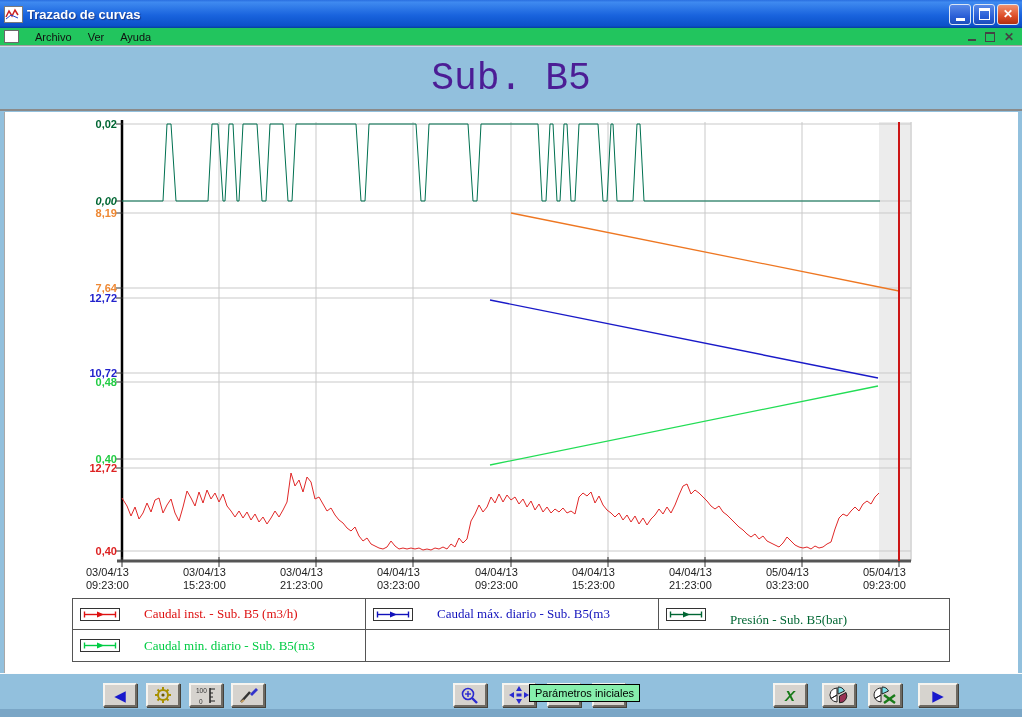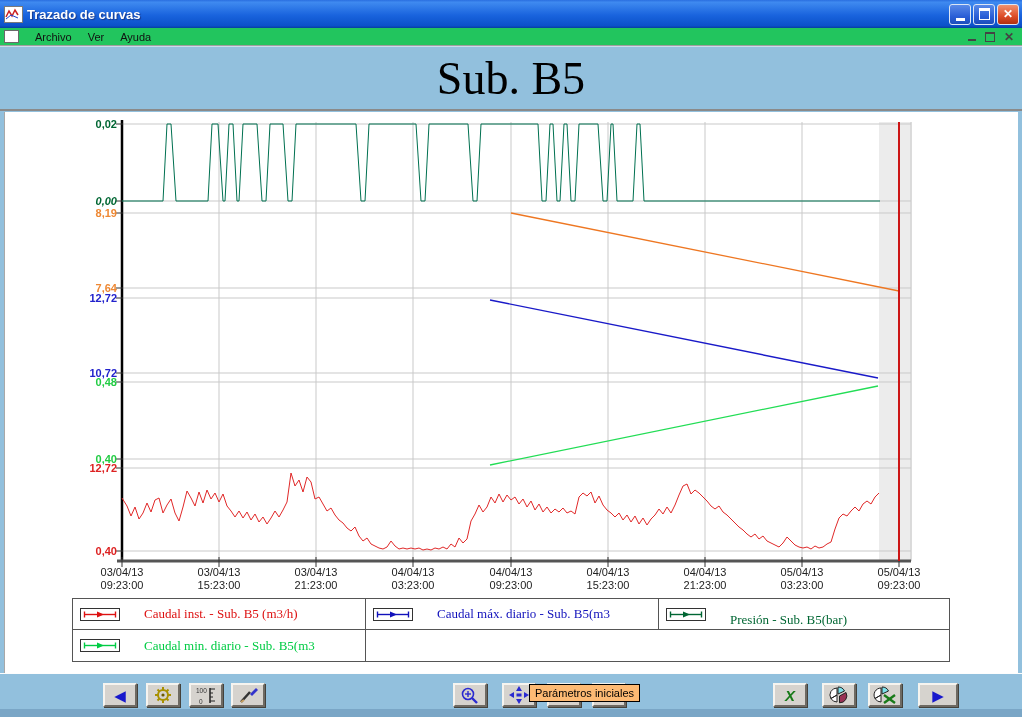--- a/index.html
+++ b/index.html
@@ -26,44 +26,44 @@
   .doc-icon{width:13px;height:11px;background:#fff;border:1px solid #6a6a6a;margin:0 8px 0 4px;}
   .menu-item{padding:1px 8px;}
   .mdi-btns{margin-left:auto;display:flex;align-items:center;gap:9px;padding-right:8px;}
   .mdi-min{width:8px;height:2px;background:#444;margin-top:7px;}
   .mdi-restore{width:8px;height:7px;border:1px solid #444;border-top:2px solid #444;}
   .mdi-close{color:#444;font-weight:bold;font-size:12px;line-height:10px;}
   
   .header{position:absolute;left:0;top:46px;width:1022px;height:65px;background:#92c0dd;
     border-top:1px solid #c9dcea;border-bottom:2px solid #8a8a8a;box-sizing:border-box;
     display:flex;align-items:center;justify-content:center;}
-  .header-title{font-family:Liberation Serif, serif;font-size:46px;color:#000000;}
+  .header-title{font-family:Liberation Mono, monospace;font-size:38px;color:#4c1d95;}
   
   .panel{position:absolute;left:4px;top:112px;width:1014px;height:561px;background:#fff;
     border-left:1px solid #a8a8a8;box-sizing:border-box;}
   #chart-svg{position:absolute;left:0;top:0;width:1022px;height:717px;pointer-events:none;}
   .ylabel{position:absolute;width:114px;text-align:right;font-size:11px;font-weight:700;
     letter-spacing:0;line-height:12px;}
-  .xlabel{position:absolute;width:72px;text-align:center;font-size:11px;line-height:13px;color:#222;}
+  .xlabel{position:absolute;width:72px;text-align:left;font-size:11px;line-height:13px;color:#222;}
   
   #legend{position:absolute;left:72px;top:598px;width:878px;height:64px;border:1px solid #555;
     box-sizing:border-box;display:grid;grid-template-columns:293px 293px 1fr;grid-template-rows:31px 31px;
     background:#fff;}
   .legend-cell{display:flex;align-items:center;padding-left:7px;gap:24px;box-sizing:border-box;
     font-family:"Liberation Serif",serif;font-size:13px;white-space:nowrap;overflow:hidden;}
   .legend-cell.vline{border-right:1px solid #555;}
   .legend-cell.hline{border-bottom:1px solid #555;}
   
   .toolstrip{position:absolute;left:0;top:673px;width:1022px;height:44px;background:#92c0dd;
     border-top:1px solid #fdfdfd;}
   .bottom-edge{position:absolute;left:0;top:709px;width:1022px;height:8px;background:#7aa6c6;}
   .btn{position:absolute;top:9px;width:34px;height:24px;background:#d6d3ce;
     border:2px solid;border-color:#f6f4ef #6e6a63 #6e6a63 #f6f4ef;box-sizing:border-box;
     box-shadow:1px 1px 0 #44423c;display:flex;align-items:center;justify-content:center;overflow:hidden;}
-  .tooltip{position:absolute;left:529px;top:10px;height:18px;background:#fdba74;border:1px solid #000;
+  .tooltip{position:absolute;left:529px;top:10px;height:18px;background:#86efac;border:1px solid #000;
     font-size:11px;color:#000;display:flex;align-items:center;padding:0 5px;z-index:30;box-sizing:border-box;}
   .tri{font-size:15px;line-height:15px;color:#1818cc;}
   .excel-x{color:#187a18;font-weight:bold;font-style:italic;font-size:15px;}
 </style>
 </head>
 <body>
 
 <div class="titlebar">
   <span class="title-icon">
     <svg width="15" height="13">

